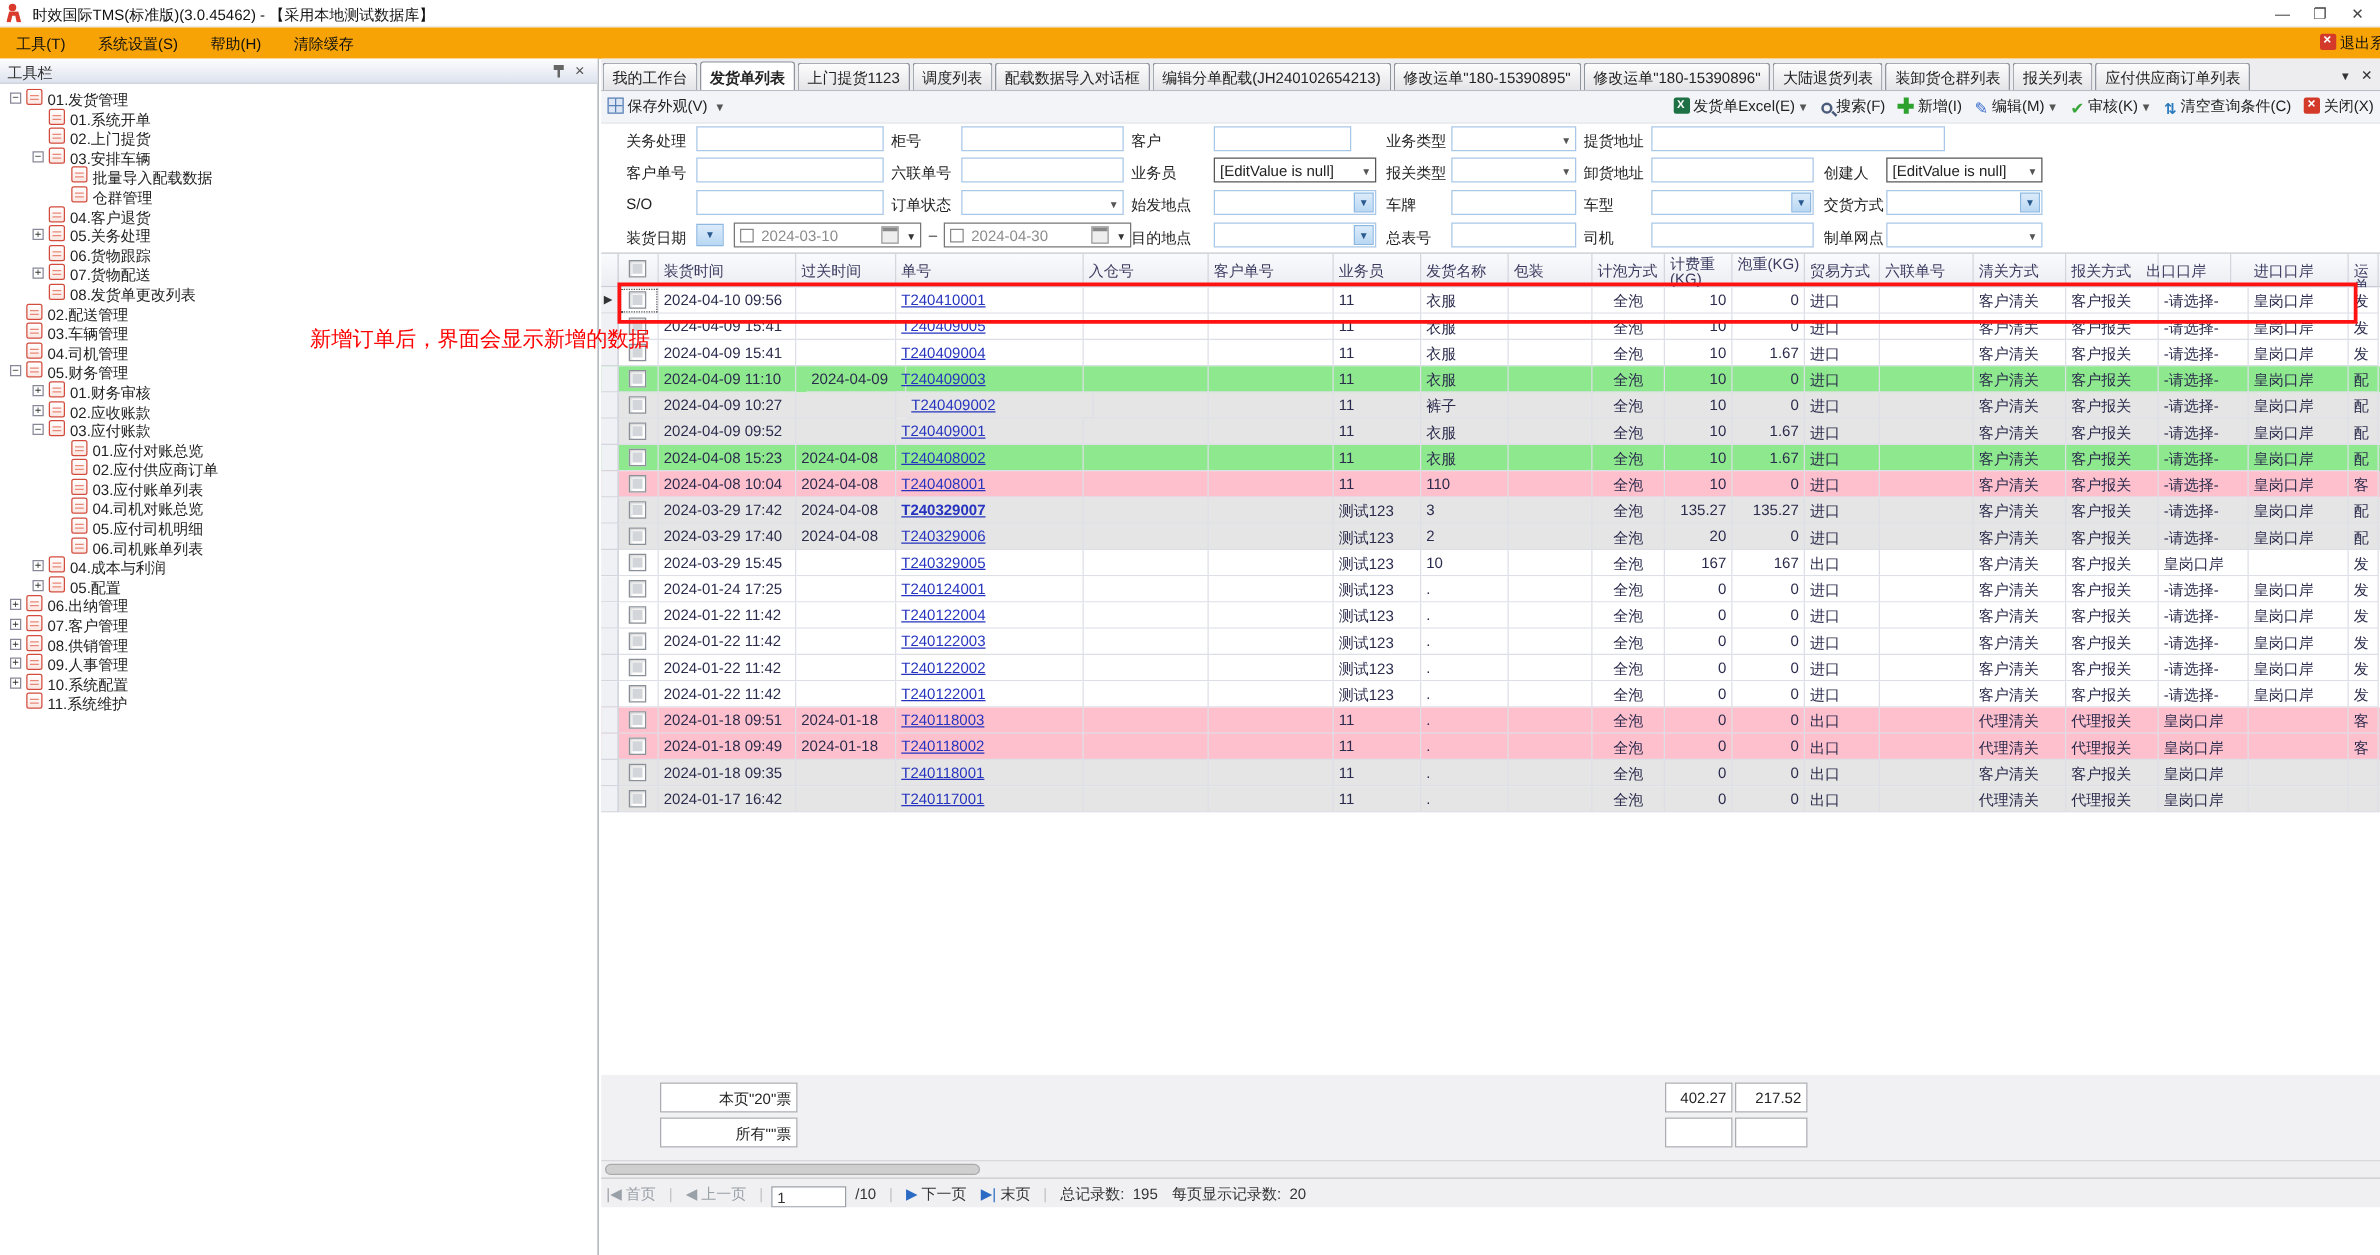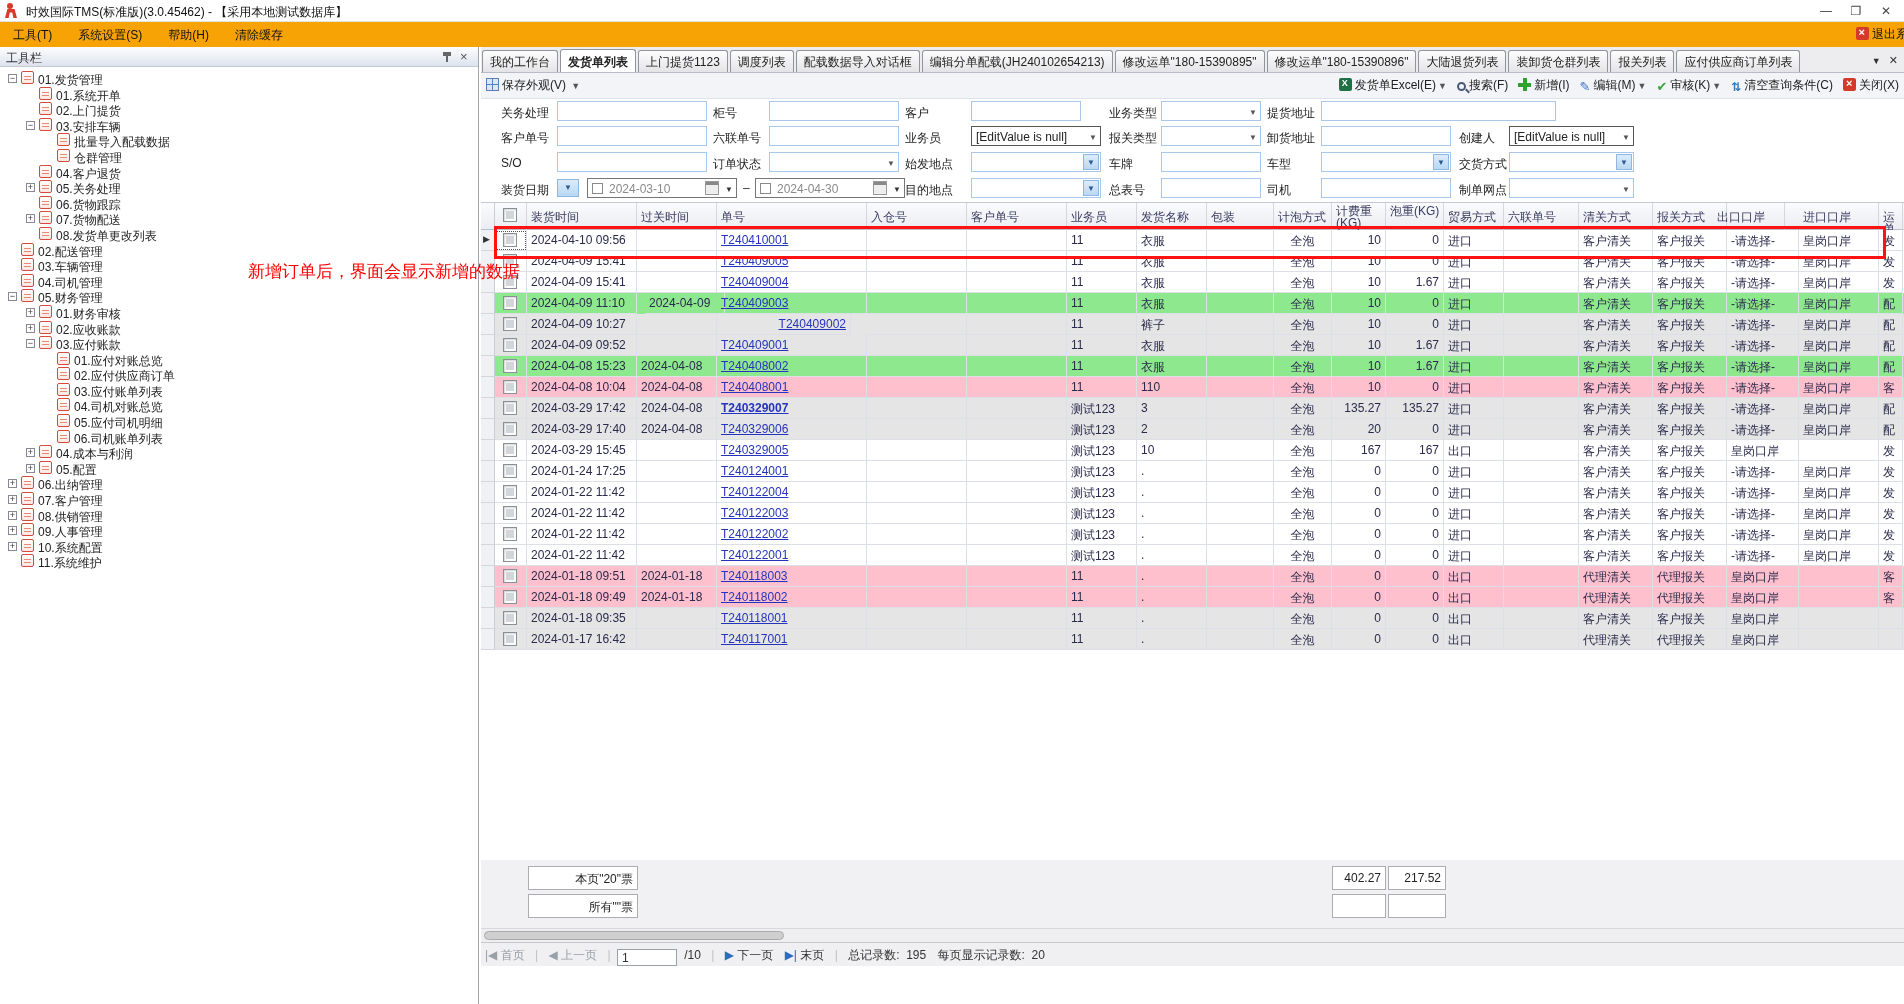--- a/index.html
+++ b/index.html
@@ -435,21 +435,21 @@
         <div class="gcell" style="left: 1318px; width: 80px;">皇岗口岸</div>
         <div class="gcell" style="left: 1398px; width: 24px;">配</div>
       </div>
       <div class="grow row-orange" style="top: 84px;">
         <div class="rowind"></div>
         <div class="cbcell">
           <span class="gcb"></span>
         </div>
         <div class="gcell" style="left: 46px; width: 110px;">2024-04-09 10:27</div>
         <div class="gcell" style="left: 156px; width: 80px;"></div>
-        <div class="gcell link" style="left: 220px; width: 150px; text-align: right;">T240409002</div>
+        <div class="gcell link" style="left: 244px; width: 150px;">T240409002</div>
         <div class="gcell" style="left: 386px; width: 100px;"></div>
         <div class="gcell" style="left: 486px; width: 100px;"></div>
         <div class="gcell" style="left: 586px; width: 70px;">11</div>
         <div class="gcell" style="left: 656px; width: 70px;">裤子</div>
         <div class="gcell" style="left: 726px; width: 67px;"></div>
         <div class="gcell ctr" style="left: 793px; width: 58px;">全泡</div>
         <div class="gcell num" style="left: 851px; width: 54px;">10</div>
         <div class="gcell num" style="left: 905px; width: 58px;">0</div>
         <div class="gcell" style="left: 963px; width: 60px;">进口</div>
         <div class="gcell" style="left: 1023px; width: 75px;"></div>

